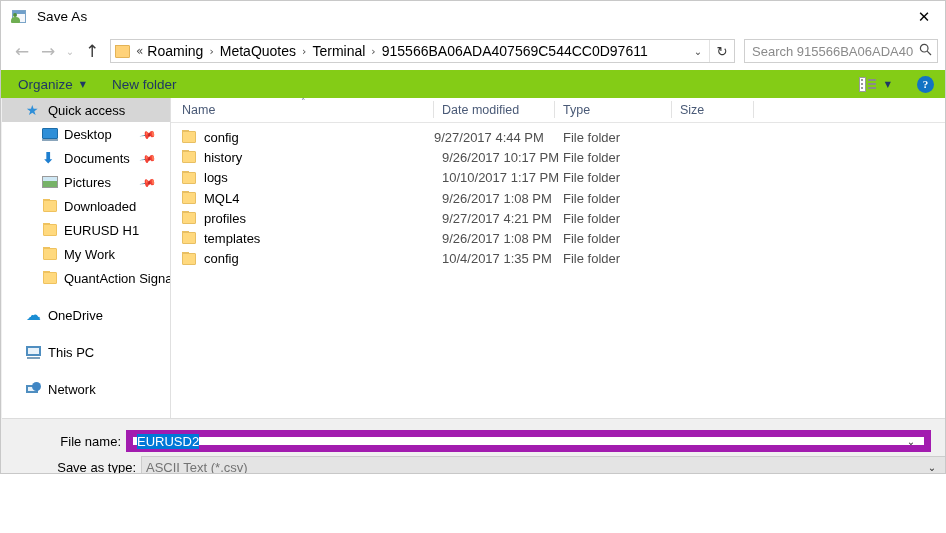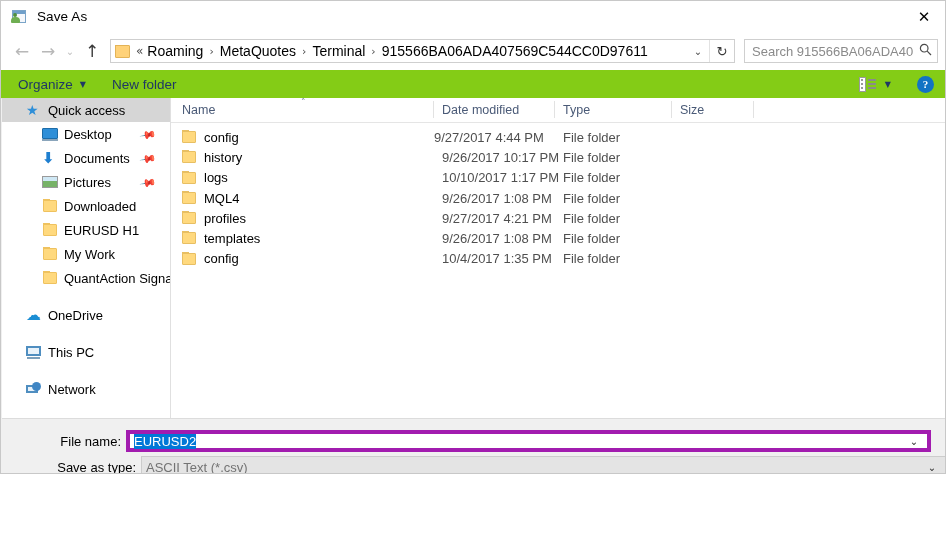--- a/index.html
+++ b/index.html
@@ -505,21 +505,21 @@
   }
   .combo {
     width: 805px; height: 22px;
     box-sizing: border-box;
     display: flex;
     align-items: center;
     position: relative;
   }
   .combo.focused {
     background: #ffffff;
-    border: 4px solid #a21caf;
+    border: 7px solid #a21caf;
   }
   .combo.disabled {
     background: #e4e4e4;
     border: 1px solid #cccccc;
   }
   .combo-value {
     font-size: 13px;
     color: #737373;
     margin-left: 4px;
   }

